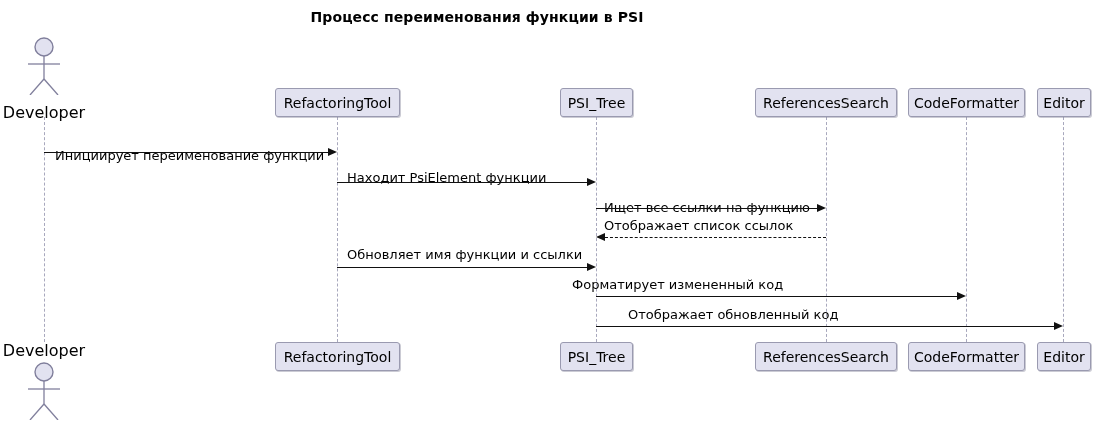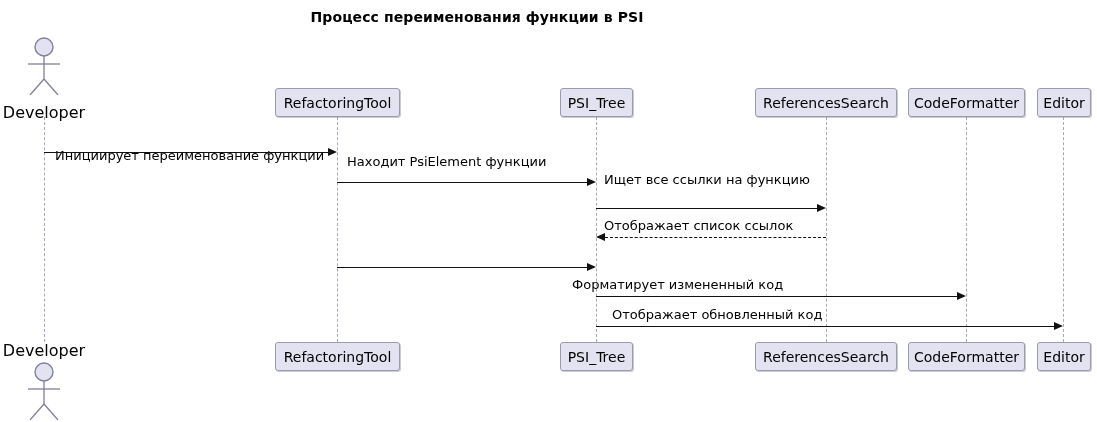--- a/index.html
+++ b/index.html
@@ -137,36 +137,37 @@
   <div class="pbox" style="left:275px; top:342px; width:125px; height:29px;">RefactoringTool</div>
   <div class="pbox" style="left:560px; top:342px; width:73px; height:29px;">PSI_Tree</div>
   <div class="pbox" style="left:755px; top:342px; width:142px; height:29px;">ReferencesSearch</div>
   <div class="pbox" style="left:908px; top:342px; width:117px; height:29px;">CodeFormatter</div>
   <div class="pbox" style="left:1037px; top:342px; width:54px; height:29px;">Editor</div>
 
   <div class="msg-label" style="left:55px; top:148px;">Инициирует переименование функции</div>
   <div class="msg-line" style="left:44px; top:152px; width:284px;"></div>
   <div class="arrowhead right" style="left:328px; top:148px;"></div>
 
-  <div class="msg-label" style="left:347px; top:154px;text-align:center;">Находит PsiElement функции</div>
+  <div class="msg-label" style="left:347px; top:170px;text-align:center;">Находит PsiElement функции</div>
   <div class="msg-line" style="left:337px; top:182px; width:250px;"></div>
   <div class="arrowhead right" style="left:587px; top:178px;"></div>
 
-  <div class="msg-label" style="left:604px; top:172px;text-align:right;">Ищет все ссылки на функцию</div>
+  <div class="msg-label" style="left:604px; top:200px;text-align:right;">Ищет все ссылки на функцию</div>
   <div class="msg-line" style="left:596px; top:208px; width:221px;"></div>
   <div class="arrowhead right" style="left:817px; top:204px;"></div>
 
   <div class="msg-label" style="left:604px; top:218px;">Отображает список ссылок</div>
   <div class="msg-line dashed" style="left:605px; top:237px; width:221px;"></div>
   <div class="arrowhead left" style="left:596px; top:233px;"></div>
 
+  <div class="msg-label" style="left:347px; top:247px;">Обновляет имя функции и ссылки</div>
   <div class="msg-line" style="left:337px; top:267px; width:250px;"></div>
   <div class="arrowhead right" style="left:587px; top:263px;"></div>
 
   <div class="msg-label" style="left:572px; top:277px;">Форматирует измененный код</div>
   <div class="msg-line" style="left:596px; top:296px; width:361px;"></div>
   <div class="arrowhead right" style="left:957px; top:292px;"></div>
 
-  <div class="msg-label" style="left:612px; top:307px;">Отображает обновленный код</div>
+  <div class="msg-label" style="left:628px; top:307px;">Отображает обновленный код</div>
   <div class="msg-line" style="left:596px; top:326px; width:458px;"></div>
   <div class="arrowhead right" style="left:1054px; top:322px;"></div>
 
 </div>
 
 </body></html>

